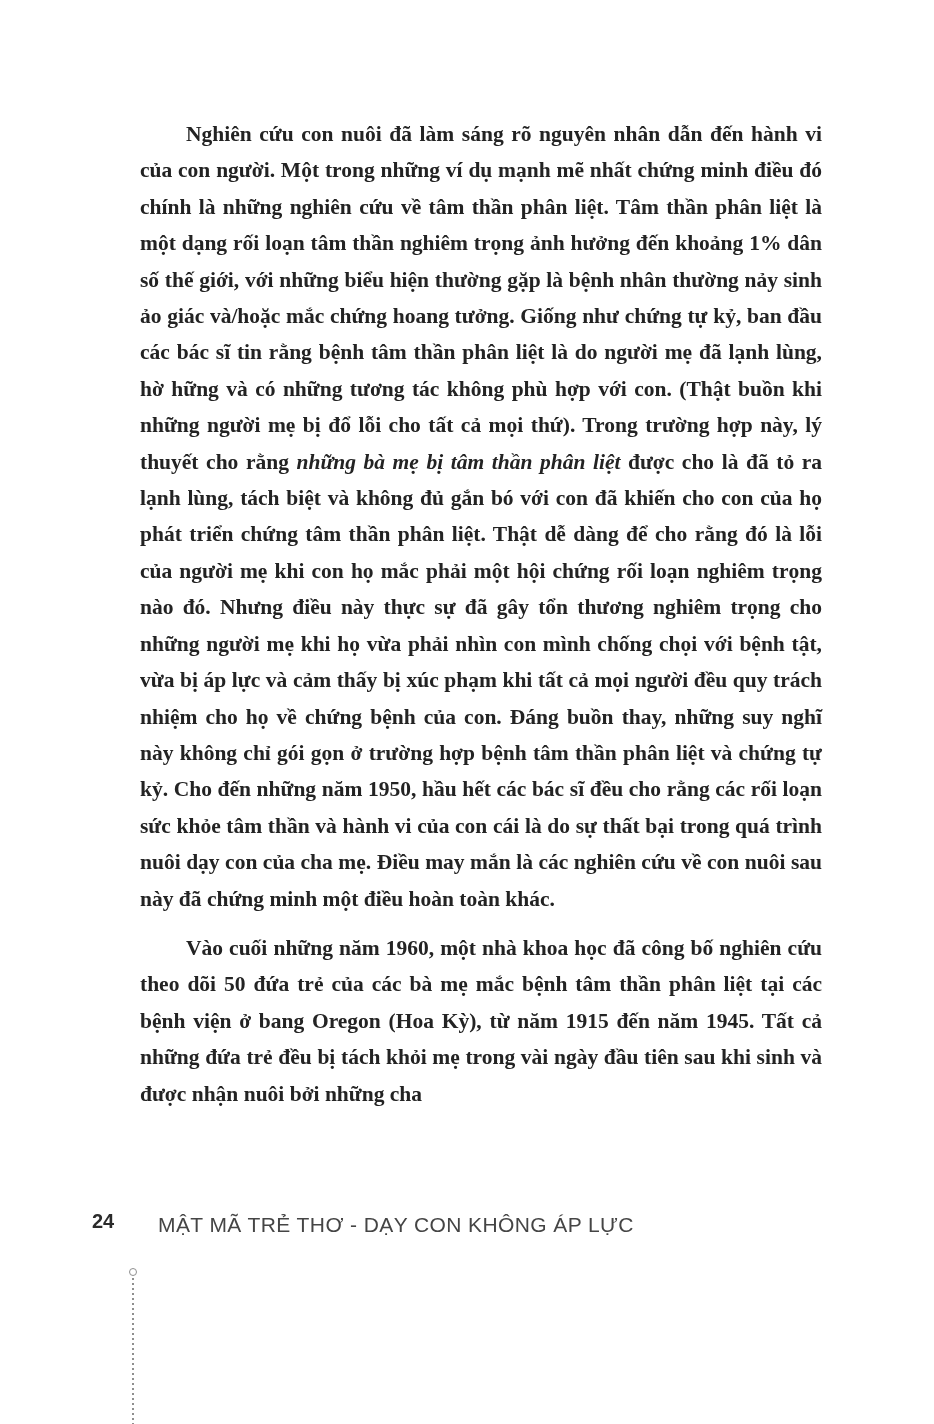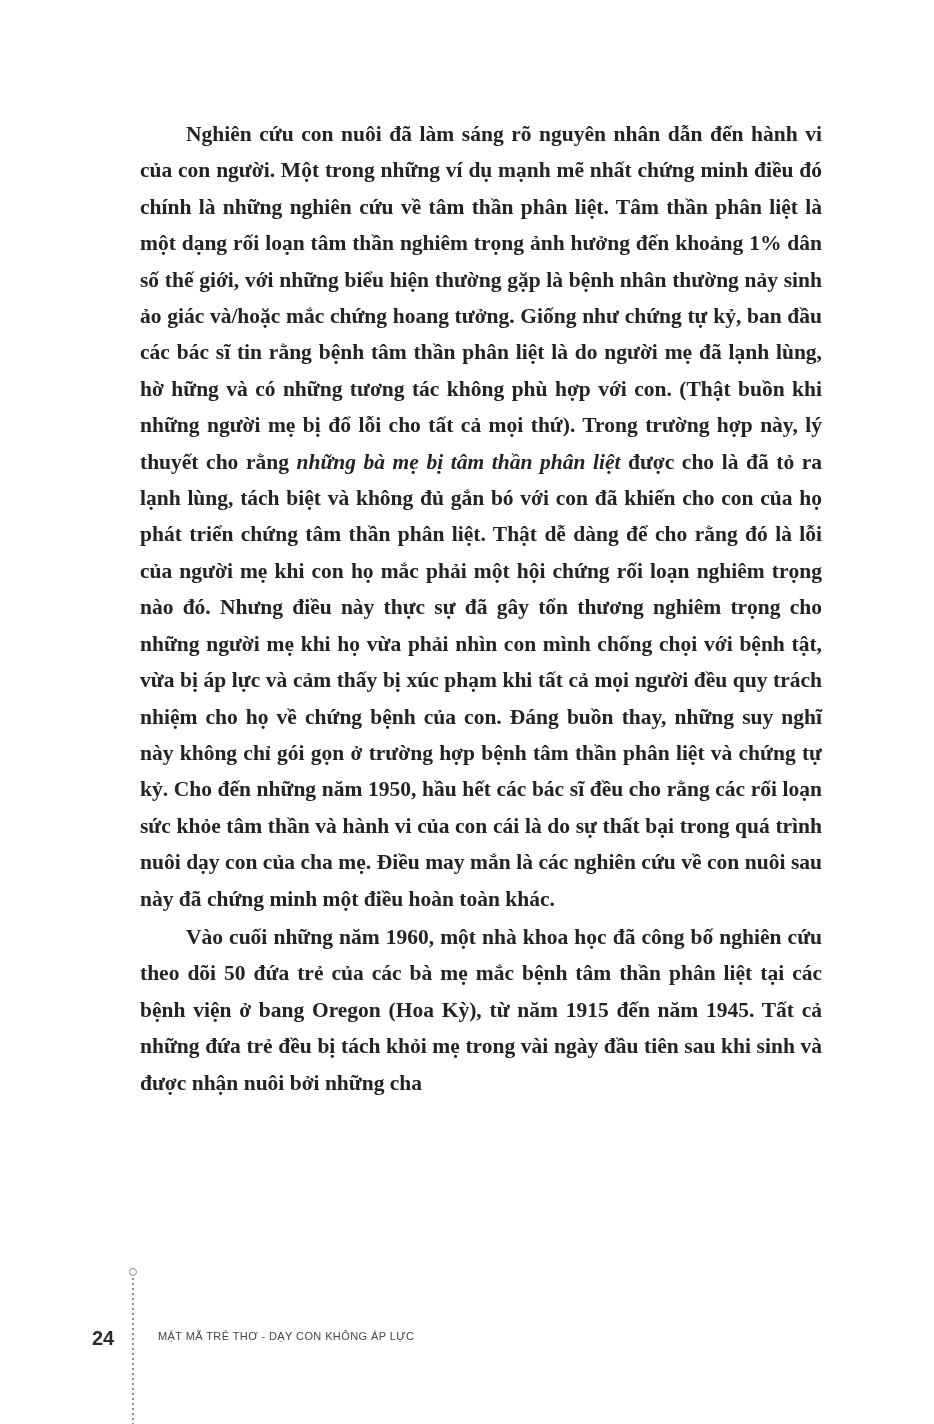--- a/index.html
+++ b/index.html
@@ -24,29 +24,29 @@
     font-size: 21.5px;
     line-height: 36.4px;
     text-align: justify;
   }
   .para {
     margin: 0;
     text-indent: 46px;
     font-weight: bold;
   }
   .para + .para {
-    margin-top: 2px;
+    margin-top: 13px;
   }
   .italic {
     font-style: italic;
   }
   .footer {
     position: absolute;
     left: 0;
-    top: 1321px;
+    top: 1204px;
     width: 880px;
     height: 40px;
   }
   .page-number {
     position: absolute;
     left: 92px;
     top: 6px;
     font-family: "Liberation Sans", sans-serif;
     font-weight: bold;
     font-size: 20px;
@@ -68,21 +68,21 @@
     height: 6px;
     border: 1.5px solid #8f8f8f;
     border-radius: 50%;
     background: #ffffff;
   }
   .footer-title {
     position: absolute;
     left: 158px;
     top: 9px;
     font-family: "Liberation Sans", sans-serif;
-    font-size: 11px;
+    font-size: 21px;
     letter-spacing: 0.4px;
     color: #454545;
   }
 </style>
 </head>
 <body>
 
 <div class="page">
 
   <div class="text-body">

